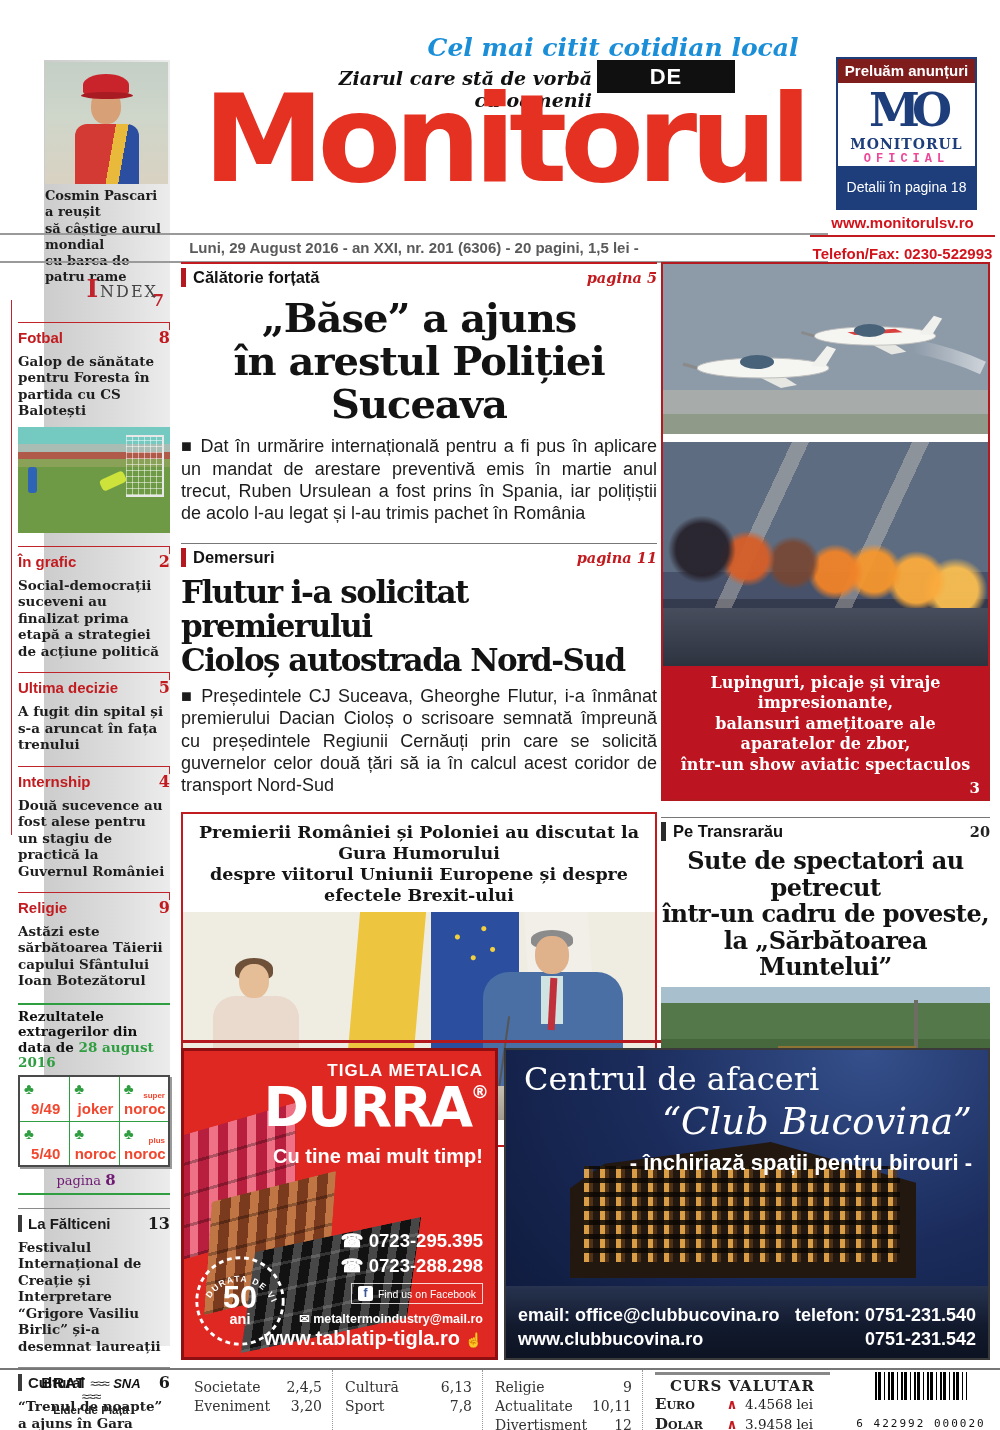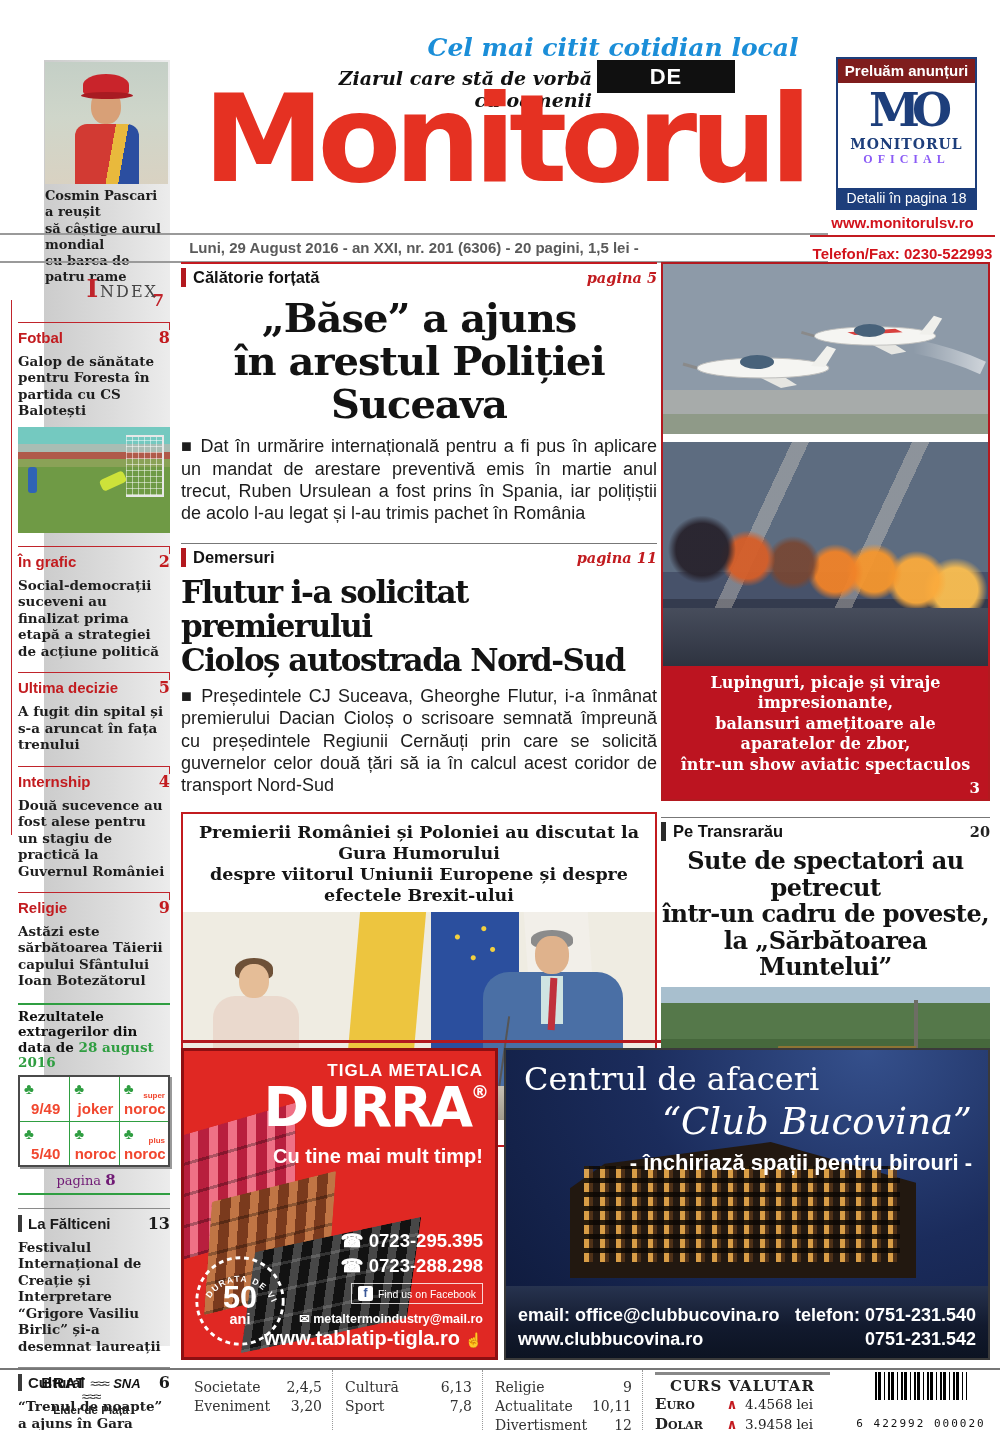--- a/index.html
+++ b/index.html
@@ -19,22 +19,22 @@
     font-family:"DejaVu Serif",serif; font-style:italic; font-weight:bold; font-size:19px; color:#111; }
   .de-suceava { position:absolute; left:597px; top:60px; width:138px; height:33px; background:#101010;
     color:#fff; font-weight:bold; font-size:22px; text-align:center; line-height:33px; letter-spacing:1px; }
   .wordmark { position:absolute; left:203px; top:63px; width:612px; font-family:"DejaVu Sans",sans-serif;
     font-weight:800; font-size:122px; line-height:1.25; letter-spacing:-7px; color:#e53122; }
   .mo-box { position:absolute; left:836px; top:57px; width:141px; height:153px; border:2px solid #1d3e7b; background:#fff; }
   .mo-head { background:#7f1d1d; color:#fff; font-weight:bold; font-size:15px; text-align:center; padding:3px 0 4px; }
   .mo-mono { text-align:center; font-family:"DejaVu Serif",serif; font-weight:bold; font-size:46px;
     color:#1d3e7b; letter-spacing:-8px; line-height:1.1; margin-top:2px; }
   .mo-l1 { text-align:center; font-family:"DejaVu Serif",serif; font-weight:bold; font-size:14px; color:#1d3e7b; letter-spacing:1px; }
-  .mo-l2 { text-align:center; font-family:Liberation Serif, serif; font-weight:bold; font-size:12px; color:#8b5cf6; letter-spacing:5px; }
-  .mo-foot { position:absolute; bottom:0; left:0; right:0; background:#1d3e7b; color:#fff; font-size:14px; text-align:center; padding:2px 0; }
+  .mo-l2 { text-align:center; font-family:Liberation Mono, monospace; font-weight:bold; font-size:12px; color:#ec4899; letter-spacing:5px; }
+  .mo-foot { position:absolute; bottom:0; left:0; right:0; background:#1d3e7b; color:#fff; font-size:14px; text-align:center; padding:13px 0; }
   .site { position:absolute; left:815px; top:214px; width:175px; text-align:center; color:#d2131c; font-weight:bold; font-size:15px; }
   .phone { position:absolute; left:810px; top:235px; width:185px; text-align:center; color:#d2131c; font-weight:bold; font-size:15px;
     border-top:2px solid #c31a20; padding-top:8px; }
   .dateline { position:absolute; left:0; top:233px; width:828px; border-top:2px solid #9a9a9a; border-bottom:2px solid #9a9a9a;
     text-align:center; font-weight:bold; font-size:15px; color:#5a5a5a; padding:4px 0 5px; }
 
   
   .athlete-box { position:absolute; left:45px; top:62px; width:123px; }
   .athlete-photo { position:relative; width:123px; height:122px; overflow:hidden;
     background:linear-gradient(180deg,#c4cfc6 0%,#cfd6ca 45%,#d9d2c2 100%); }

